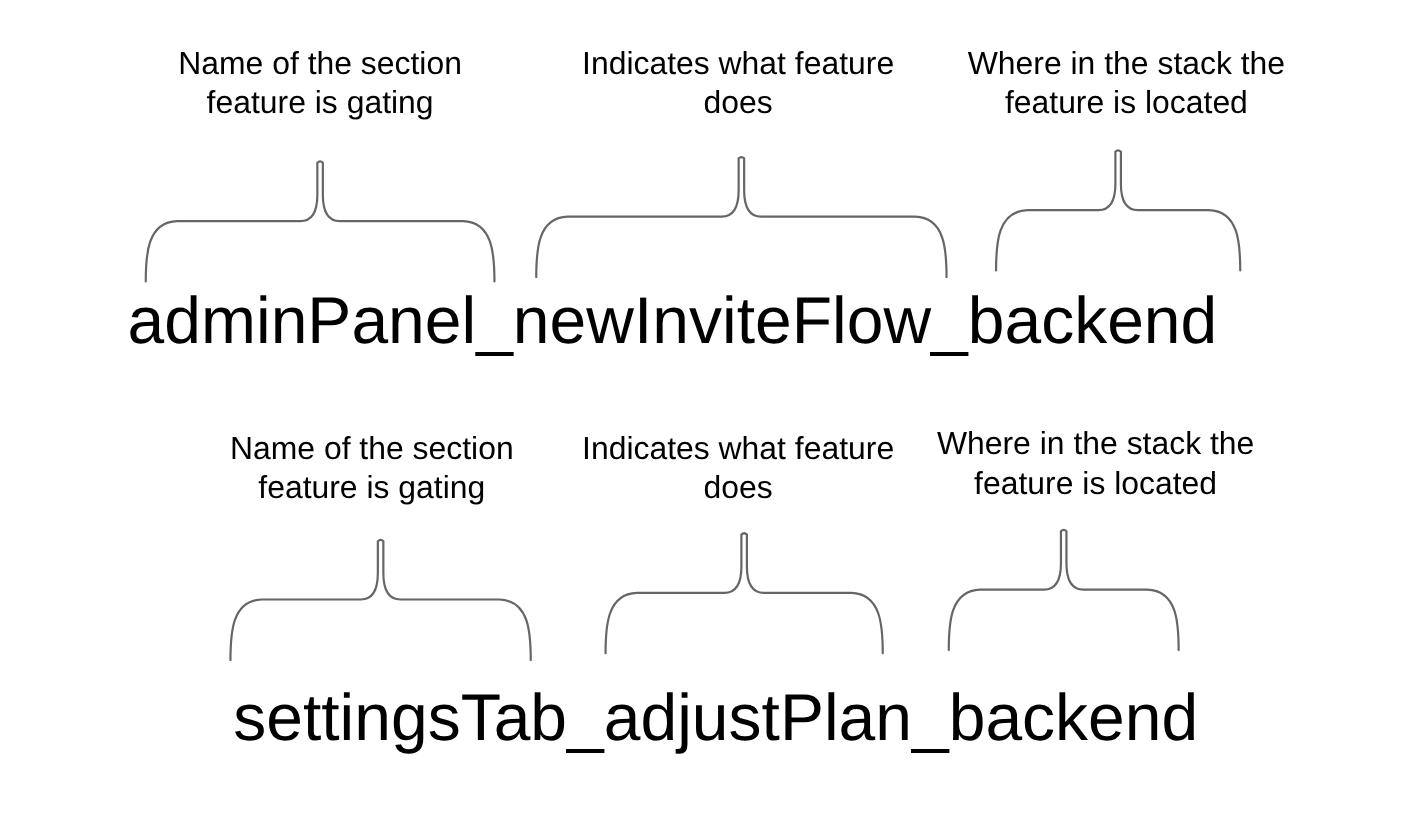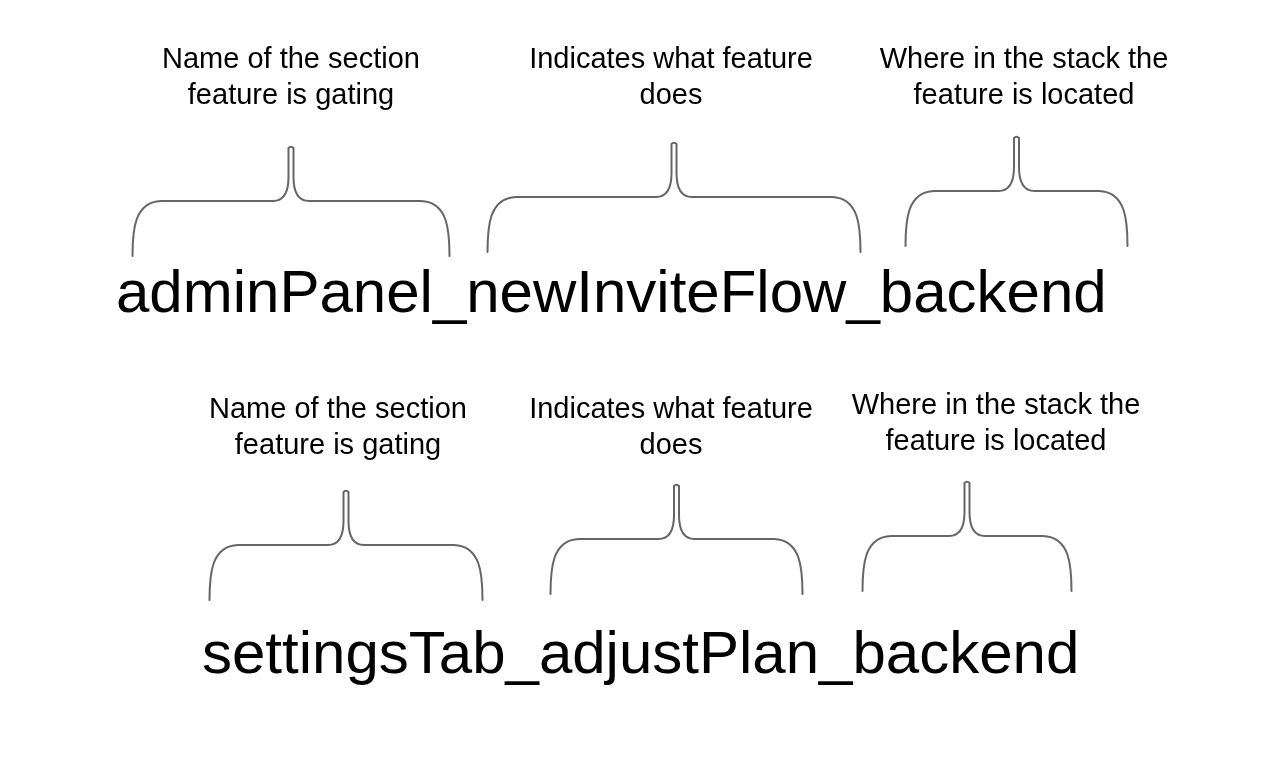--- a/index.html
+++ b/index.html
@@ -107,16 +107,16 @@
     </svg>
 
     <svg class="brace" style="left:533px; top:483px; width:255px;" viewBox="0 0 255 112" preserveAspectRatio="none" aria-hidden="true">
       <path d="M 1.5,111 C 1.5,86 3,57 30,56 L 109.5,56 C 119.5,56 125,49 125,32 L 125,3 Q 127.5,0.5 130,3 L 130,32 C 130,49 135.5,56 145.5,56 L 225,56 C 252,57 253.5,86 253.5,111"></path>
     </svg>
 
     <svg class="brace" style="left:845px; top:480px; width:212px;" viewBox="0 0 212 112" preserveAspectRatio="none" aria-hidden="true">
       <path d="M 1.5,111 C 1.5,86 3,57 30,56 L 88,56 C 98,56 103.5,49 103.5,32 L 103.5,3 Q 106,0.5 108.5,3 L 108.5,32 C 108.5,49 114,56 124,56 L 182,56 C 209,57 210.5,86 210.5,111"></path>
     </svg>
 
-    <div class="flag-name" style="left:186px; top:623px;">settingsTab_adjustPlan_backend</div>
+    <div class="flag-name" style="left:196px; top:623px;">settingsTab_adjustPlan_backend</div>
   </section>
 
 </div>
 
 </body></html>

